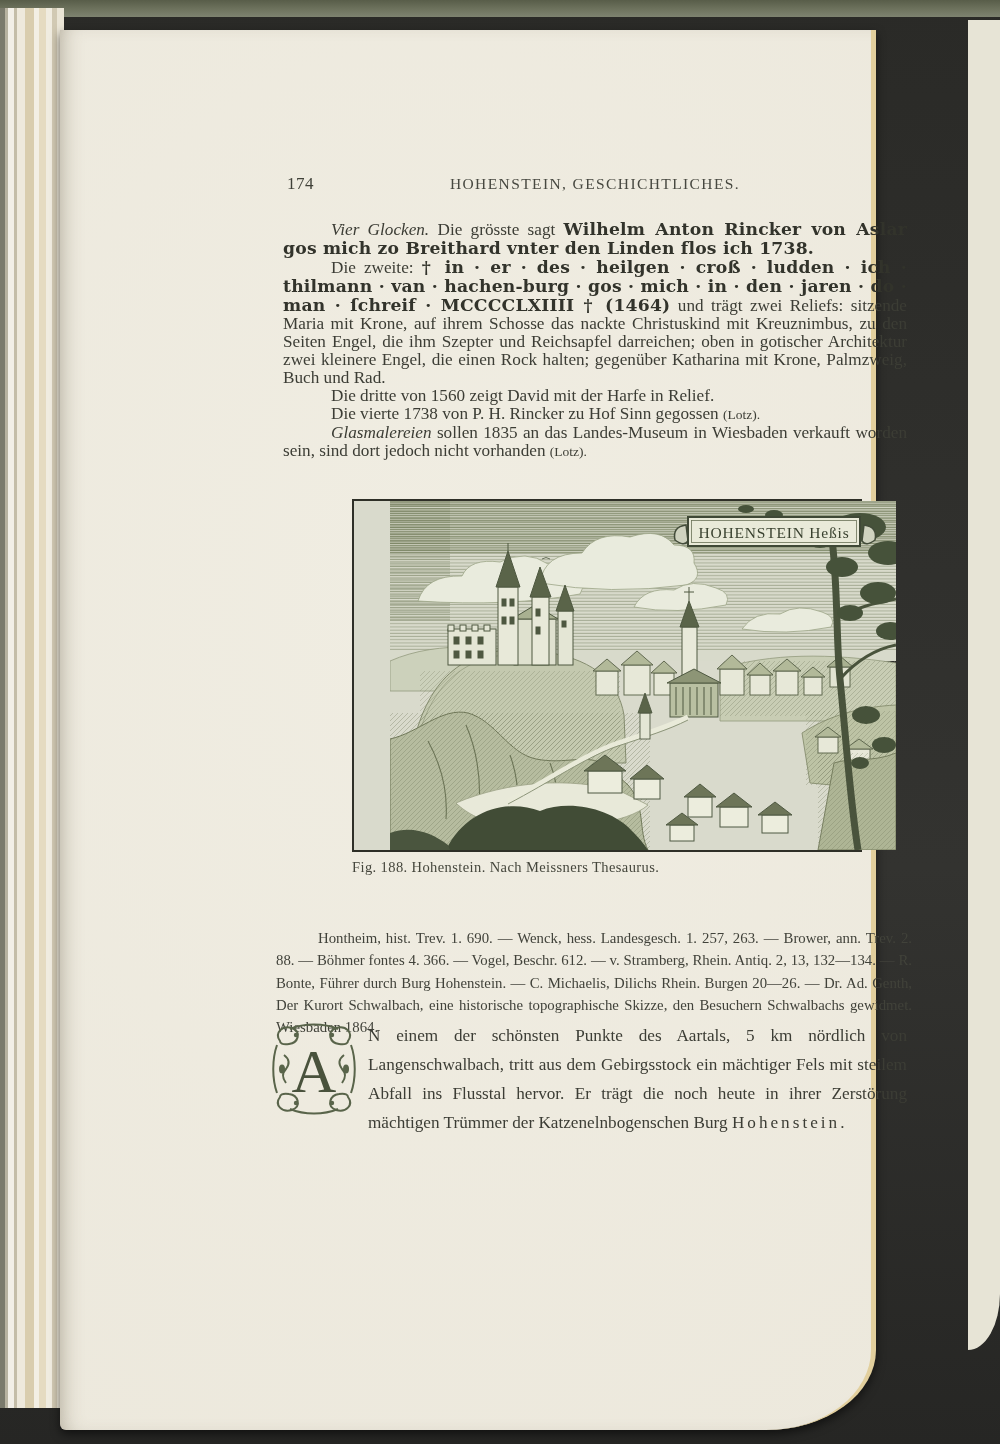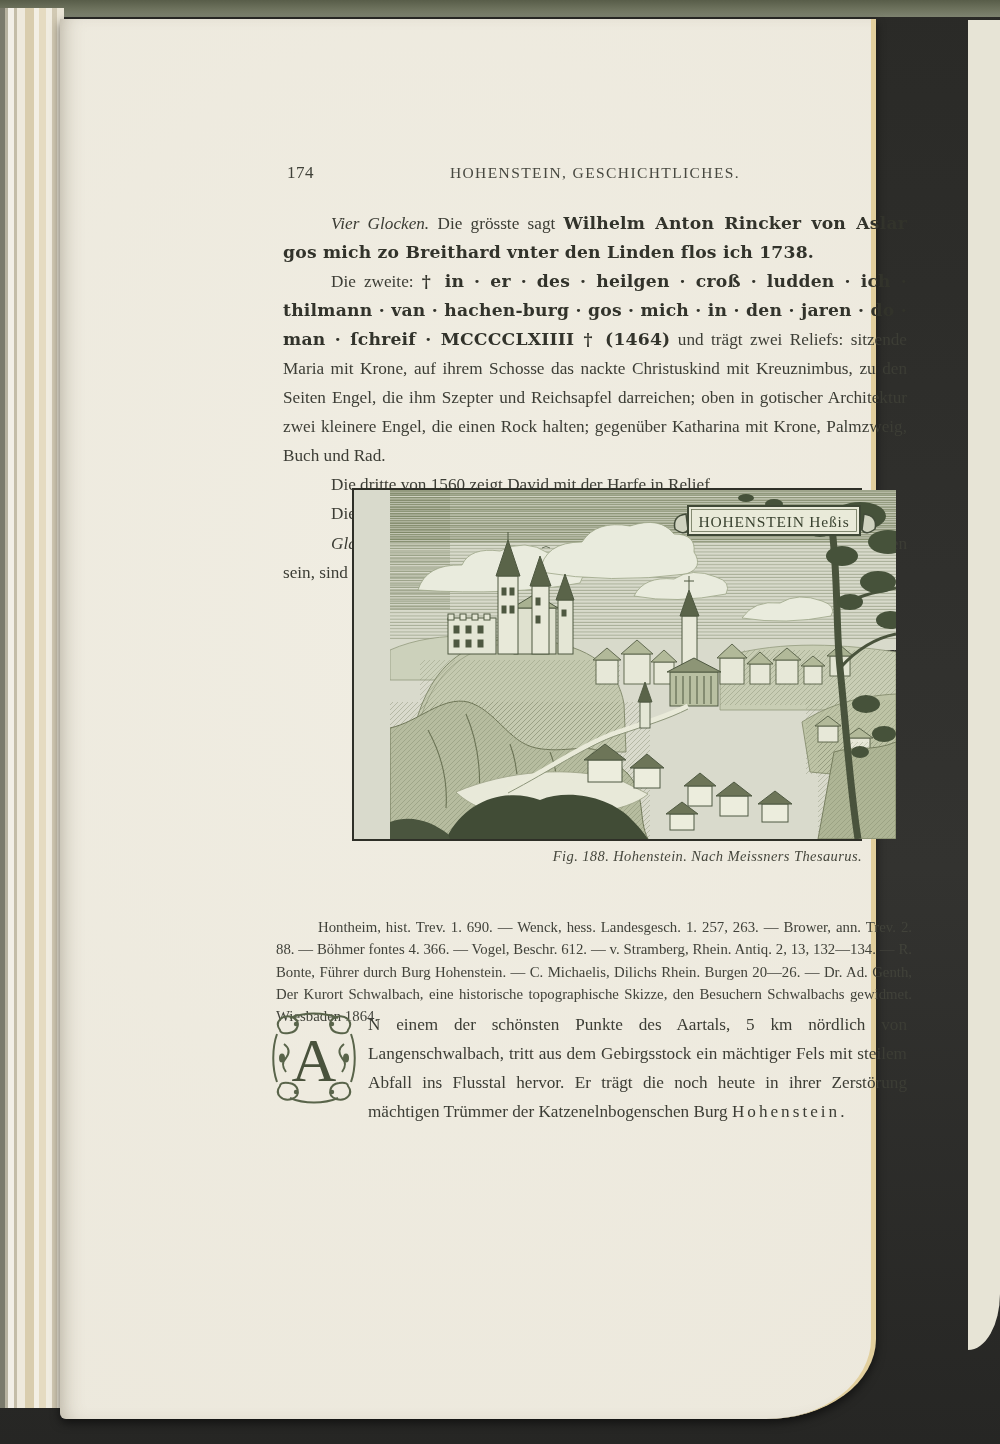--- a/index.html
+++ b/index.html
@@ -19,48 +19,48 @@
       #eee9dc 17px,#eee9dc 25px,#d9cdae 25px,#d9cdae 34px,
       #f3efe4 34px,#f3efe4 39px,#e5dbc1 39px,#e5dbc1 46px,
       #f0ece0 46px,#f0ece0 52px,#d1c9b3 52px,#d1c9b3 57px,
       #eae5d6 57px,#eae5d6 64px); }
 
   
   .under-page { position:absolute; left:968px; top:20px; width:32px; height:1330px;
     background:#e7e4d6; border-bottom-right-radius:34px 60px; }
 
   
-  .page { position:absolute; left:60px; top:19px; width:816px; height:1400px;
+  .page { position:absolute; left:60px; top:30px; width:816px; height:1400px;
     background:
       radial-gradient(ellipse 1400px 1800px at 45% 40%, #f0ede2 0%, #ece8dc 60%, #e4dfd0 100%);
     border-right:5px solid #e2cf9d;
     border-bottom-right-radius:110px 80px;
     border-bottom-left-radius:6px;
     box-shadow:inset 14px 0 22px -14px rgba(90,80,55,.45), 0 4px 10px rgba(0,0,0,.55); }
 
   .ink { color:#3f4038; }
 
   .pagenum { position:absolute; left:227px; top:144px; font-size:17px;
     letter-spacing:.5px; }
   .running-head { position:absolute; left:220px; top:145px; width:630px;
     text-align:center; font-size:15.5px; letter-spacing:1.4px; color:#474840; }
 
   .bodyblock { position:absolute; left:223px; top:190px; width:624px;
-    font-size:17.2px; line-height:29px; text-align:justify; color:#3c3d35; }
+    font-size:17.2px; line-height:18px; text-align:justify; color:#3c3d35; }
   .bodyblock p { text-indent:48px; }
   .frak { font-weight:bold; font-family:"DejaVu Serif",serif; color:#32332b;
     letter-spacing:.2px; }
   .small-paren { font-size:13.5px; }
 
   .figure { position:absolute; left:292px; top:469px; width:510px; height:353px;
     border:2px solid #2e2f27; background:#d9dacc;padding-left:36px; }
   .figure svg { display:block; }
 
-  .caption { position:absolute; left:292px; top:829px; width:510px; text-align:right;
-    font-style:italic; font-size:14.5px; letter-spacing:.4px; color:#45463c; }
+  .caption { position:absolute; left:292px; top:829px; width:510px; text-align:left;
+    font-size:14.5px; letter-spacing:.4px; color:#45463c; }
 
   .section-title { position:absolute; left:223px; top:852px; width:624px;
     text-align:center; font-size:28px; letter-spacing:2px; color:#3c3d34; }
 
   .biblio { position:absolute; left:216px; top:897px; width:636px;
     font-size:14.8px; line-height:22.3px; text-align:justify; color:#41423a;
     text-indent:42px; }
 
   .intro { position:absolute; left:223px; top:991px; width:624px;
     font-size:17.2px; line-height:29px; text-align:justify; color:#3c3d35; }

